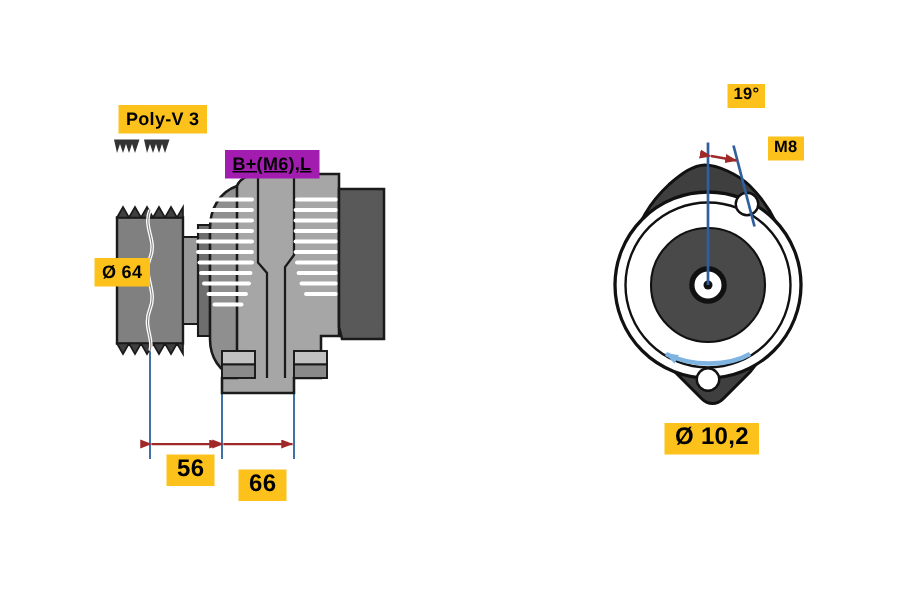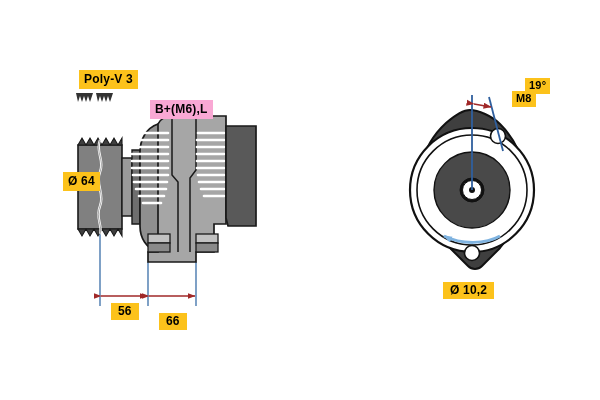--- a/index.html
+++ b/index.html
@@ -29,22 +29,22 @@
     font-weight: bold;
     font-size: 12px;
     color: #000000;
     letter-spacing: 0.2px;
     line-height: 1;
     padding: 3px 5px 4px 5px;
     white-space: nowrap;
     box-sizing: border-box;
   }
   .callout.yellow { background: #fcc21b; }
-  .callout.blue   { background: #f9a8d4; }
-  .callout.dim    { font-size: 12px; padding: 2px 7px 3px 7px; }
+  .callout.blue   { background: #a21caf; text-decoration: underline; }
+  .callout.dim    { font-size: 16px; padding: 2px 7px 3px 7px; }
   .callout.small  { font-size: 11px; padding: 2px 4px 3px 4px; }
 </style>
 </head>
 <body>
 
 <div id="stage">
 
   <svg width="600" height="400" viewBox="0 0 600 400">
 
     <defs>
@@ -196,19 +196,19 @@
   </svg>
 
   <div class="callout blue" style="left:150px; top:100px;">B+(M6),L</div>
 
   <div class="callout yellow" style="left:36px; top:172px;margin-left:27px;">Ø 64</div>
 
   <div class="callout yellow dim" style="left:111px; top:303px;">56</div>
 
   <div class="callout yellow dim" style="left:159px; top:303px;margin-top:10px;">66</div>
 
-  <div class="callout yellow small" style="left:485px; top:78px;margin-left:40px;">19°</div>
+  <div class="callout yellow small" style="left:485px; top:56px;">19°</div>
 
   <div class="callout yellow small" style="left:512px; top:91px;">M8</div>
 
   <div class="callout yellow dim" style="left:443px; top:282px;">Ø 10,2</div>
 
 </div>
 
 </body></html>

